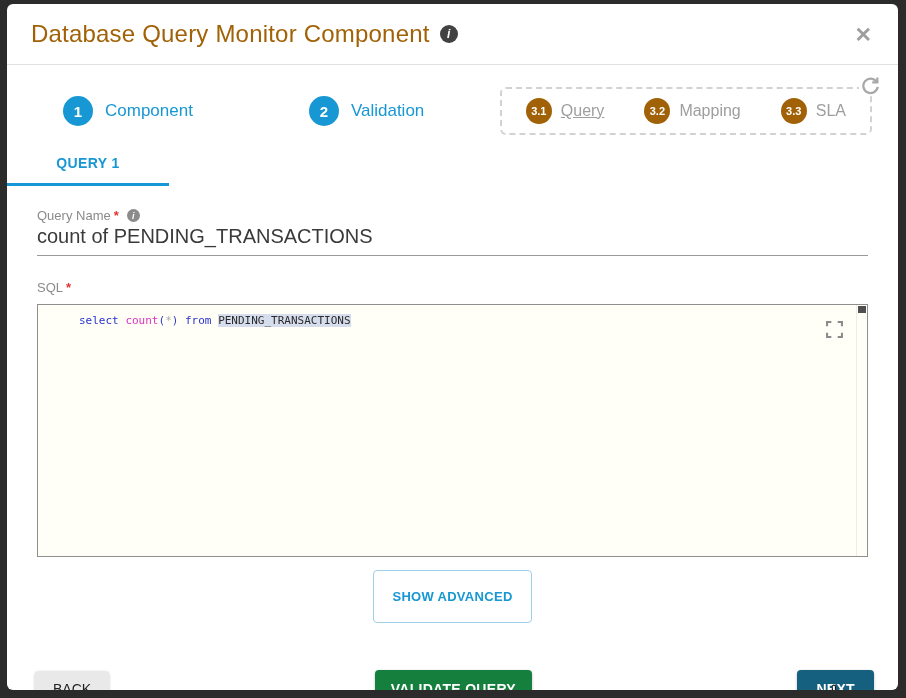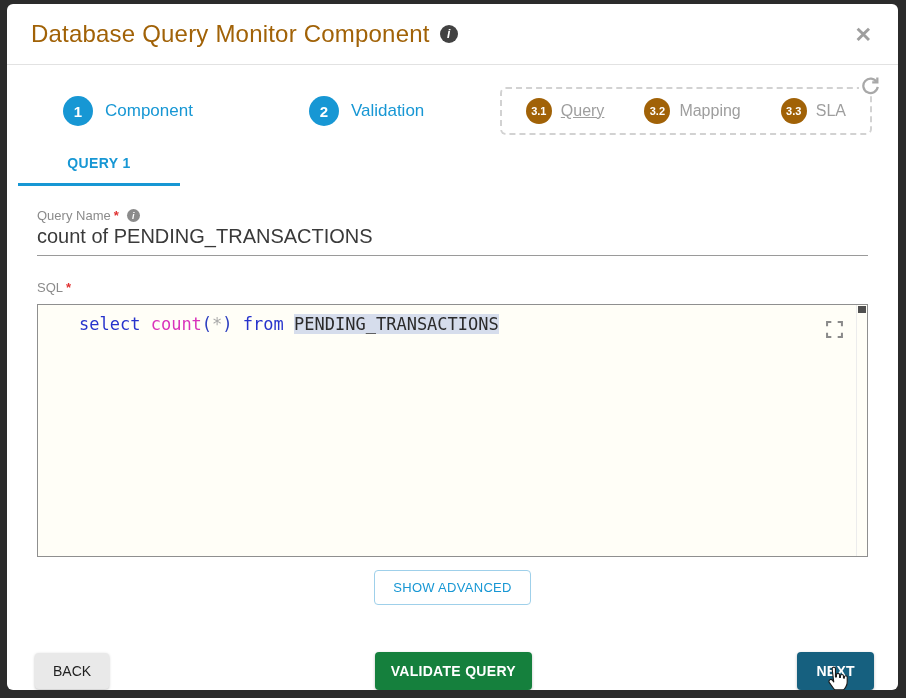--- a/index.html
+++ b/index.html
@@ -71,21 +71,21 @@
     display: flex; align-items: center; justify-content: center;
   }
   .mini-label { font-size: 16px; color: #9e9e9e; }
   .mini-label.underlined { text-decoration: underline; }
   .refresh-wrap {
     position: absolute; top: -13px; right: -12px;
     background: #ffffff; padding: 0 2px; line-height: 0;
   }
 
   
-  .tabs-row { margin-top: 8px; padding-left: 11px; }
+  .tabs-row { margin-top: 8px; padding-left: 0; }
   .tab {
     display: inline-block;
     width: 162px; text-align: center;
     padding: 10px 0 12px;
     color: #1797d4; font-size: 14px; font-weight: 600;
     letter-spacing: .4px;
     border-bottom: 3px solid #1797d4;
     cursor: pointer;
   }
 
@@ -114,21 +114,21 @@
   .editor {
     margin: 0 30px;
     height: 253px;
     border: 1px solid #8f8f8f;
     background: #fffef7;
     position: relative;
   }
   .code-line {
     position: absolute; top: 9px; left: 41px;
     font-family: "DejaVu Sans Mono", monospace;
-    font-size: 17px; color: #222;
+    font-size: 11px; color: #222;
     white-space: pre;
   }
   .tok-kw { color: #2733cc; }
   .tok-fn { color: #d933bb; }
   .tok-br { color: #2d3fc0; }
   .tok-op { color: #a9a9a9; }
   .tok-sel { color: #2b2b2b; background: #d6ddec; }
   .expand-btn {
     position: absolute; top: 16px; right: 24px;
     line-height: 0; cursor: pointer;
@@ -145,22 +145,22 @@
   }
 
   
   .advanced-row { text-align: center; margin-top: 13px; }
   .btn-show-advanced {
     background: #fff;
     border: 1px solid #9fd0ea;
     border-radius: 4px;
     color: #1797d4;
     font-family: "Liberation Sans", sans-serif;
-    font-size: 13px; font-weight: 400; letter-spacing: .3px;
-    padding: 9px 18px;
+    font-size: 13px; font-weight: 700; letter-spacing: .3px;
+    padding: 18px 18px;
     cursor: pointer;
   }
 
   
   .footer {
     display: flex; justify-content: space-between; align-items: center;
     margin: 47px 24px 0 28px;
     gap: 32px;
   }
   .btn {

